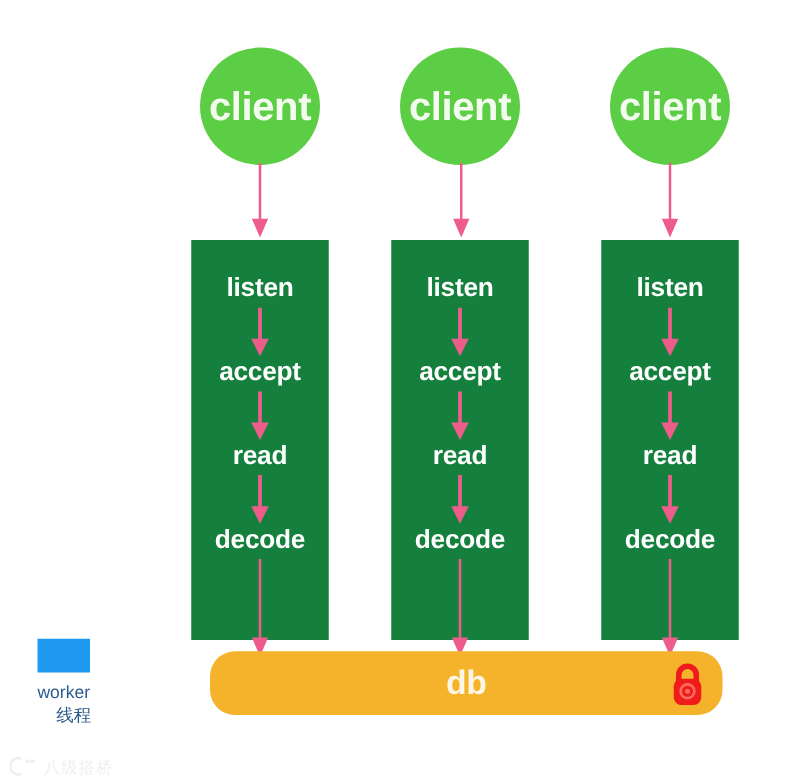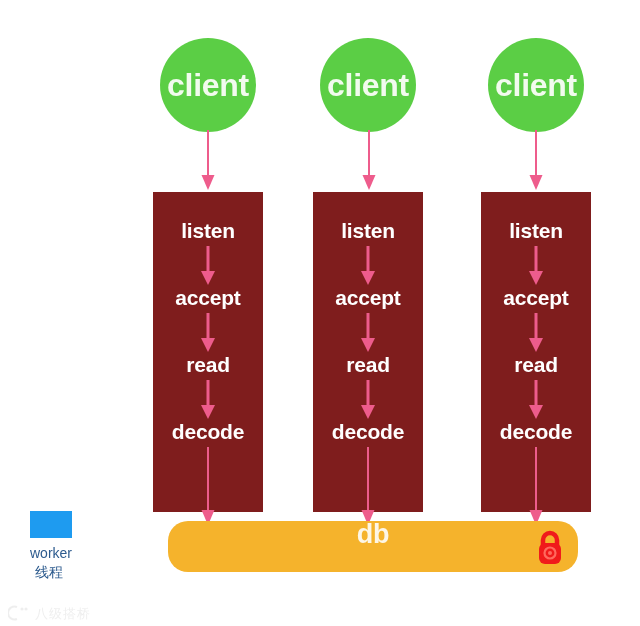--- a/index.html
+++ b/index.html
@@ -32,21 +32,21 @@
     color: #F2FBEE;
     font-size: 32px;
     font-weight: bold;
     letter-spacing: -0.3px;
     line-height: 1;
   }
 
   
   .worker-column {
     position: absolute;
-    background: #7f1d1d;
+    background: #15803d;
     text-decoration: underline;
   }
   .stage-label {
     position: absolute;
     width: 100%;
     text-align: center;
     color: #FFFFFF;
     font-size: 21px;
     font-weight: bold;
     line-height: 1;
@@ -58,20 +58,21 @@
     position: absolute;
   }
   .arrow svg { display: block; }
 
   
   .db-bar {
     position: absolute;
     background: #F5B32C;
     border-radius: 20px;
     display: flex;
+    align-items: center;
     justify-content: center;
   }
   .db-label {
     color: #FDF6E6;
     font-size: 27px;
     font-weight: bold;
     line-height: 1;
     letter-spacing: -0.2px;
   }
   .lock-icon {
@@ -253,21 +254,21 @@
         <rect x="3" y="15" width="22" height="21" rx="6" fill="#F01B1B"></rect>
         <circle cx="14" cy="25" r="5.5" fill="none" stroke="#FF6A5E" stroke-width="2.2"></circle>
         <circle cx="14" cy="25" r="2" fill="#FF6A5E"></circle>
       </svg>
     </span>
   </div>
 
   <div class="legend" style="left:0px; top:500px; width:130px; height:80px;">
     <span class="legend-swatch" style="left:30px; top:11px; width:42px; height:27px;"></span>
     <span class="legend-text" style="left:10px; top:44px;">worker</span>
-    <span class="legend-text" style="left:8px; top:63px;">线程</span>
+    <span class="legend-text" style="left:18px; top:63px;">线程</span>
   </div>
 
   <div class="watermark">
     <span class="watermark-mark">
       <svg width="22" height="16" viewBox="0 0 22 16">
         <path d="M9 2 A6.5 6.5 0 1 0 9 14" fill="none" stroke="#c9c9c9" stroke-width="2"></path>
         <circle cx="14" cy="4" r="1.6" fill="#c9c9c9"></circle>
         <circle cx="18" cy="4" r="1.6" fill="#c9c9c9"></circle>
       </svg>
     </span>

